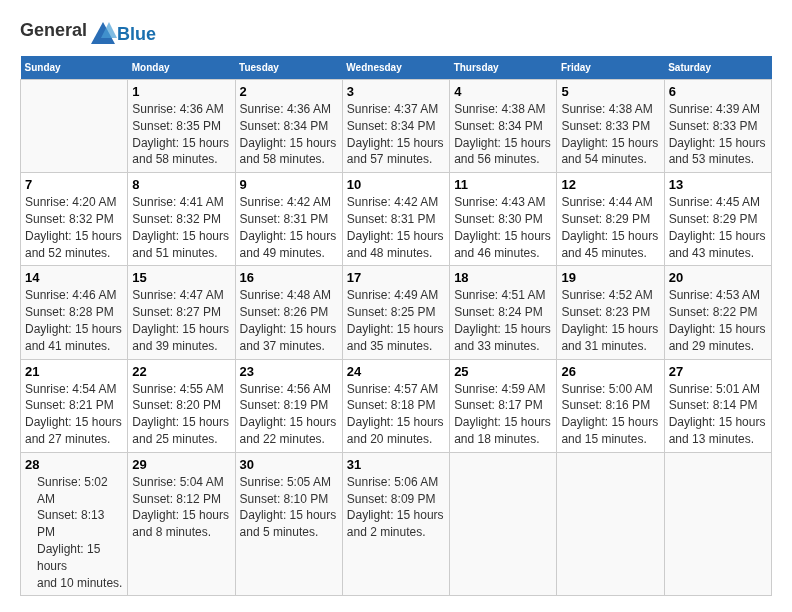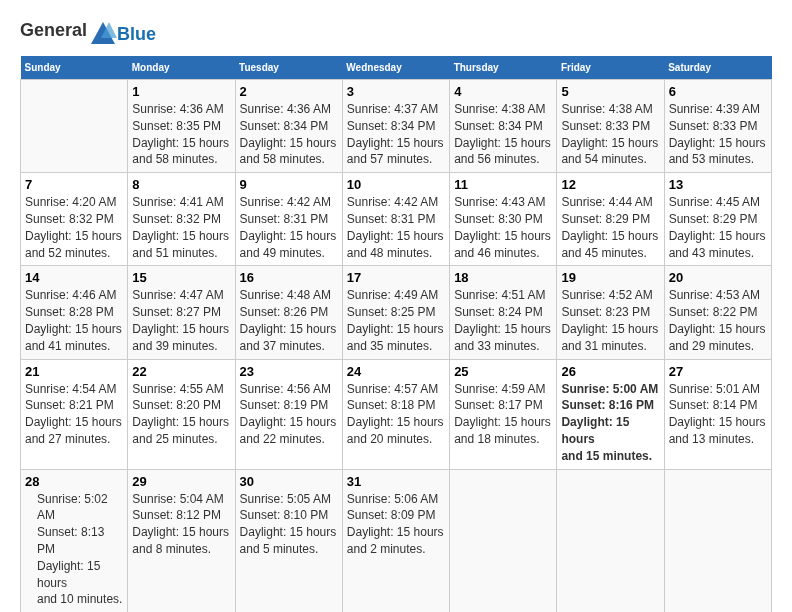--- a/index.html
+++ b/index.html
@@ -295,21 +295,21 @@
         </td>
         <td>
           <span class="day-number">25</span>
           <div class="day-info" style="white-space: pre-line;">Sunrise: 4:59 AM
 Sunset: 8:17 PM
 Daylight: 15 hours
 and 18 minutes.</div>
         </td>
         <td>
           <span class="day-number">26</span>
-          <div class="day-info" style="white-space: pre-line; font-weight: bold;">Sunrise: 5:00 AM
+          <div class="day-info" style="white-space: pre-line;">Sunrise: 5:00 AM
 Sunset: 8:16 PM
 Daylight: 15 hours
 and 15 minutes.</div>
         </td>
         <td>
           <span class="day-number">27</span>
           <div class="day-info" style="white-space: pre-line;">Sunrise: 5:01 AM
 Sunset: 8:14 PM
 Daylight: 15 hours
 and 13 minutes.</div>

